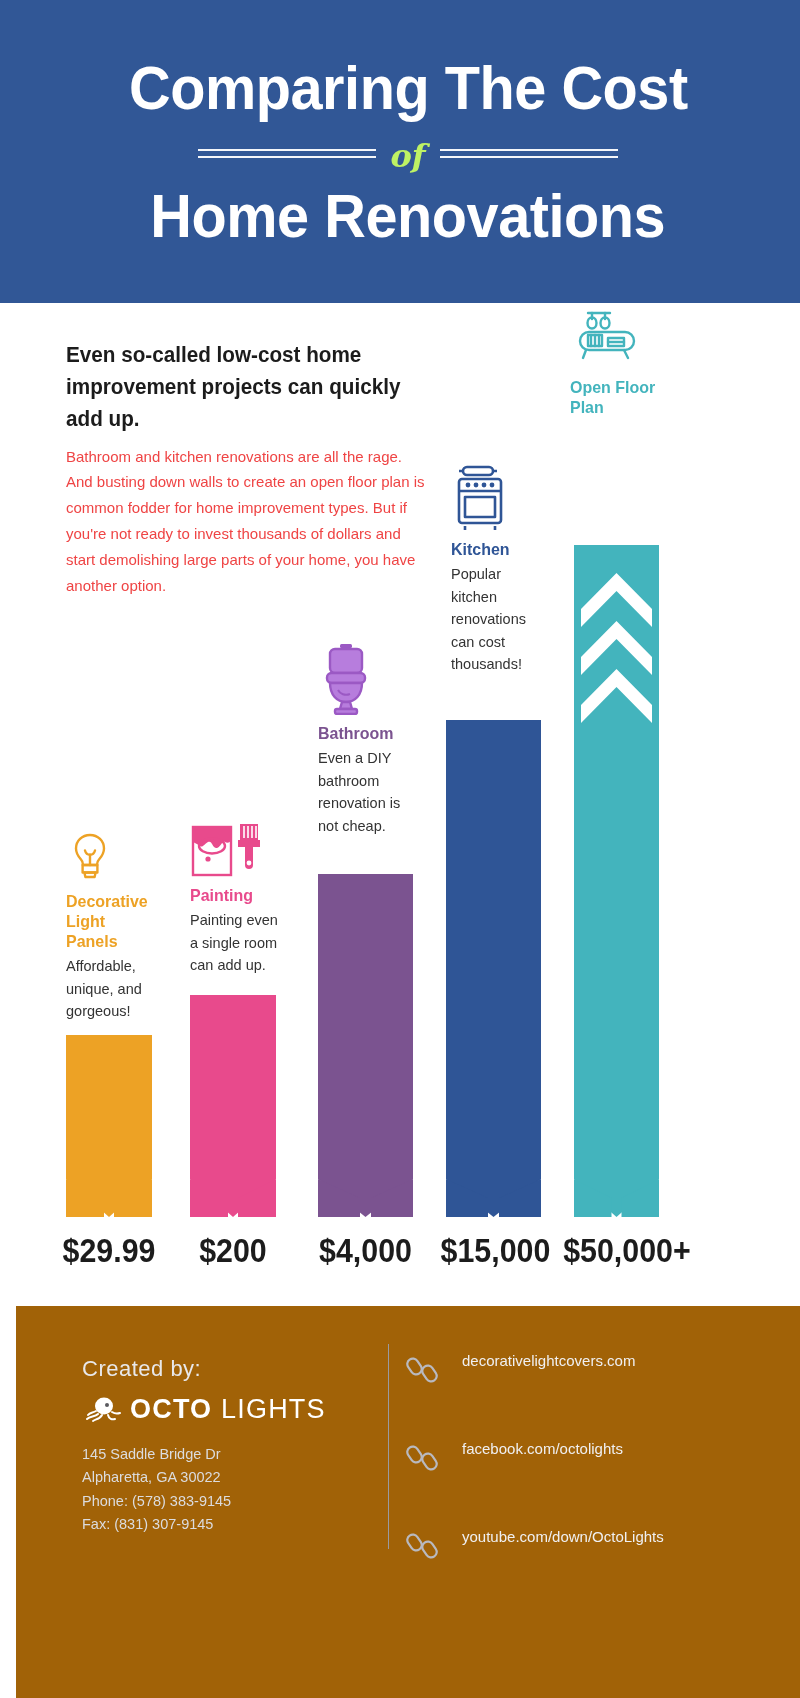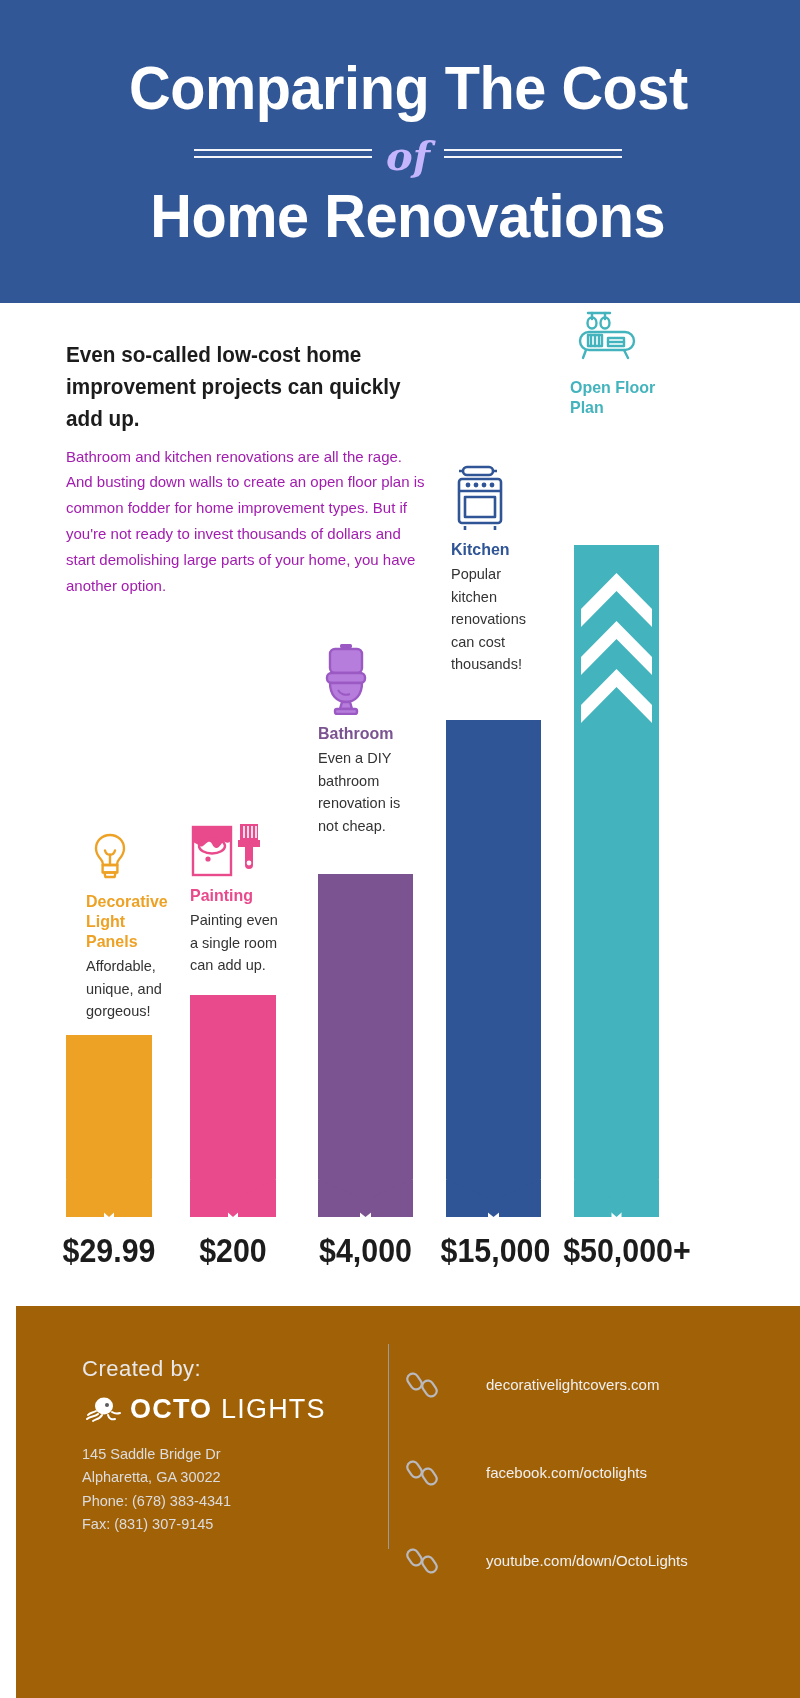--- a/index.html
+++ b/index.html
@@ -30,37 +30,37 @@
   }
   .h-mid {
     display:flex; align-items:center; justify-content:center;
     width:100%; margin:10px 0 6px 0; height:48px;
   }
   .h-rule { width:178px; }
   .h-rule div { height:2px; background:#ffffff; margin:5px 0; opacity:0.95; }
   .h-of {
     font-family:"DejaVu Serif", serif;
     font-style:italic; font-weight:bold;
-    font-size:40px; color:#c4b5fd;
+    font-size:32px; color:#bef264;
     margin:16px 14px; line-height:1;
     position:relative; top:2px;
   }
 
   
   .body-area { position:absolute; left:0; top:303px; width:800px; height:1003px; background:#fff; }
 
   .intro { position:absolute; left:66px; top:36px; width:360px; }
   .intro-head {
     font-family:"Liberation Sans Narrow","Liberation Sans",sans-serif;
     font-weight:bold; font-size:22px; line-height:1.45; color:#1c1c1c;
     transform:scaleX(0.94); transform-origin:left center;
   }
   .intro-body {
     margin-top:9px;
-    font-size:15px; line-height:1.72; color:#a21caf;
+    font-size:15px; line-height:1.72; color:#ef4444;
   }
 
   
   .col { position:absolute; }
   .col-icon { height:62px; display:flex; align-items:flex-end; }
   .col-title {
     font-family:"Liberation Sans Narrow","Liberation Sans",sans-serif;
     font-weight:bold; font-size:17px; line-height:1.18;
     margin-top:9px; transform:scaleX(0.94); transform-origin:left center;
   }
@@ -83,21 +83,21 @@
     position:absolute; left:16px; top:1306px; width:800px; height:392px;
     background:#a16207;
   }
   .f-created { position:absolute; left:66px; top:50px; font-size:22px; color:#e8e8ea; letter-spacing:0.5px; }
   .f-logo { position:absolute; left:66px; top:88px; display:flex; align-items:center; }
   .f-logo-name { font-size:27px; font-weight:bold; color:#ffffff; letter-spacing:1.2px; margin-left:8px; }
   .f-logo-name .lt { font-weight:normal; }
   .f-addr { position:absolute; left:66px; top:137px; font-size:14.5px; line-height:1.62; color:#dcdcde; }
   .f-div { position:absolute; left:372px; top:38px; width:1px; height:205px; background:#9a9aa0; }
   .f-links { position:absolute; left:390px; top:46px; width:390px; }
-  .f-link { display:flex; align-items:center; height:64px; margin-bottom:24px;gap:24px; }
+  .f-link { display:flex; align-items:flex-start; height:64px; margin-bottom:24px; }
   .f-link-text { font-size:15px; color:#f0f0f2; margin-left:22px; }
 </style>
 </head>
 <body>
 
 <div class="header">
   <div class="h-title">Comparing The Cost</div>
   <div class="h-mid">
     <div class="h-rule">
         <div></div>
@@ -112,21 +112,21 @@
   <div class="h-title">Home Renovations</div>
 </div>
 
 <div class="body-area">
 
   <div class="intro">
     <div class="intro-head">Even so-called low-cost home improvement projects can quickly add up.</div>
     <div class="intro-body">Bathroom and kitchen renovations are all the rage. And busting down walls to create an open floor plan is common fodder for home improvement types. But if you're not ready to invest thousands of dollars and start demolishing large parts of your home, you have another option.</div>
   </div>
 
-  <div class="col" style="left:66px; top:518px; width:86px;margin-left:20px;">
+  <div class="col" style="left:66px; top:518px; width:86px;">
     <div class="col-icon">
       <svg width="48" height="52" viewBox="0 0 48 52">
           <g fill="none" stroke="#eda225" stroke-width="2.4" stroke-linecap="round" stroke-linejoin="round">
             <path d="M24 4c-8 0-14 6-14 13.5 0 5 2.6 8.3 5 11 1.2 1.3 1.8 2.6 1.8 4.3v1.2h14.4v-1.2c0-1.7.6-3 1.8-4.3 2.4-2.7 5-6 5-11C38 10 32 4 24 4z"></path>
             <path d="M16.6 34h14.8v7.5H16.6z"></path>
             <path d="M18.4 41.5h11.2l-1 4.5H19.4z"></path>
             <path d="M19 19.5c.7 2.6 2.6 4.3 5 4.3s4.3-1.7 5-4.3"></path>
             <path d="M24 23.8V34"></path>
           </g>
         </svg>
@@ -288,21 +288,21 @@
         <path d="M26 20c1 4 4 5 7 4"></path>
         <path d="M30 17c3 2 5 2 8 1"></path>
       </g>
     </svg>
     <div class="f-logo-name"><span>OCTO</span><span class="lt"> LIGHTS</span></div>
   </div>
 
   <div class="f-addr">
     <div>145 Saddle Bridge Dr</div>
     <div>Alpharetta, GA 30022</div>
-    <div>Phone: (678) 383-4341</div>
+    <div>Phone: (578) 383-9145</div>
     <div>Fax: (831) 307-9145</div>
   </div>
 
   <div class="f-div"></div>
 
   <div class="f-links">
     <div class="f-link">
       <svg width="34" height="34" viewBox="0 0 34 34">
           <g fill="none" stroke="#b9b9bf" stroke-width="2.2" stroke-linecap="round">
             <rect x="3" y="6" width="11" height="17" rx="5.5" transform="rotate(-35 8.5 14.5)"></rect>

